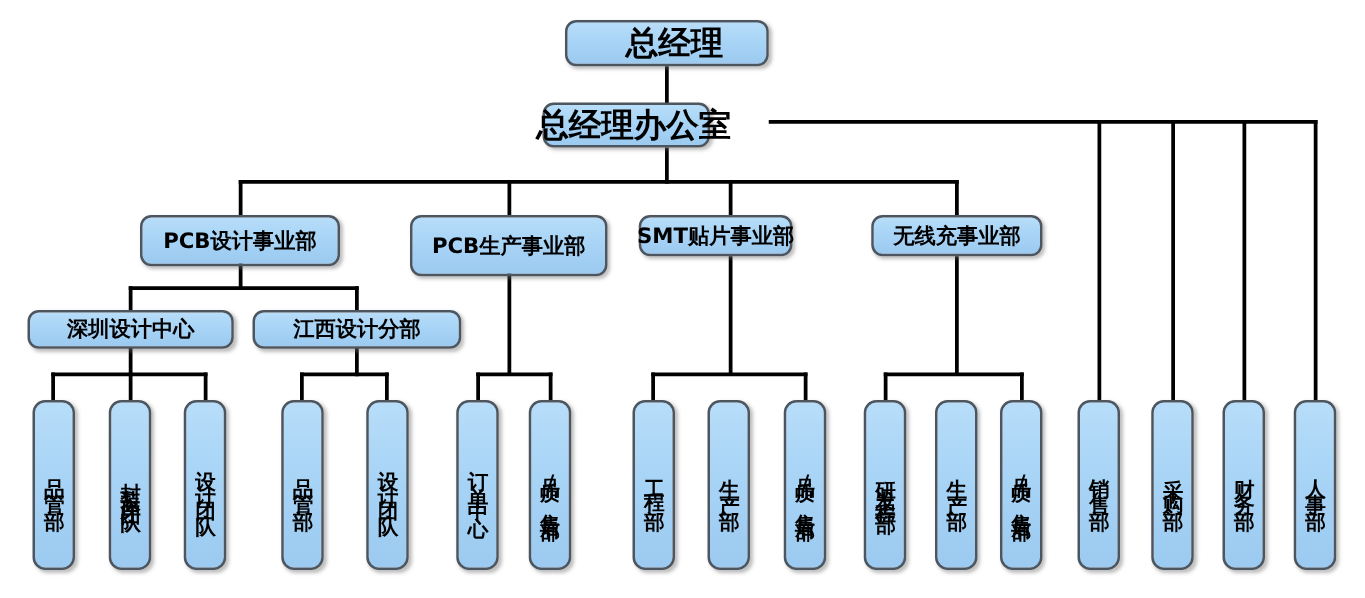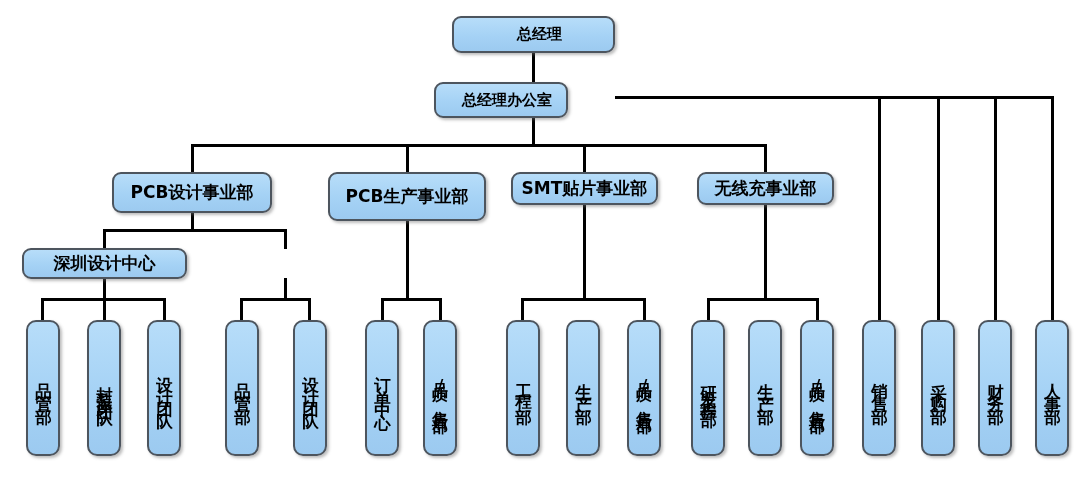--- a/index.html
+++ b/index.html
@@ -15,21 +15,21 @@
     box-sizing:border-box;
     background:linear-gradient(180deg,#b7ddf9 0%,#a5d2f5 55%,#9ccaf0 100%);
     border:2px solid #4d555e;
     display:flex;align-items:center;justify-content:center;
     color:#000;
     font-weight:bold;
     box-shadow:2px 2px 3px rgba(110,110,110,0.45);
     z-index:2;
   }
   .hbox{border-radius:9px;font-size:17px;white-space:nowrap;}
-  .hbox.big{font-size:15px;padding-left:12px;}
+  .hbox.big{font-size:26px;padding-left:12px;}
   .vbox{
     border-radius:10px;
     width:34px;height:136px;top:320px;
     font-size:16.5px;
   }
   .vbox span{
     writing-mode:vertical-rl;
     text-orientation:upright;
     letter-spacing:5px;
     line-height:30px;
@@ -96,29 +96,32 @@
   <div class="node hbox big" style="left:434px;top:82px;width:134px;height:36px">
     <span>总经理办公室</span>
   </div>
 
   <div class="node hbox" style="left:112px;top:172px;width:160px;height:41px">
     <span>PCB设计事业部</span>
   </div>
   <div class="node hbox" style="left:328px;top:172px;width:158px;height:49px">
     <span>PCB生产事业部</span>
   </div>
-  <div class="node hbox" style="left:511px;top:172px;width:147px;height:33px">
+  <div class="node hbox" style="left:511px;top:172px;width:123px;height:33px">
     <span>SMT贴片事业部</span>
   </div>
   <div class="node hbox" style="left:697px;top:172px;width:137px;height:33px">
     <span>无线充事业部</span>
   </div>
 
   <div class="node hbox" style="left:22px;top:248px;width:165px;height:31px">
     <span>深圳设计中心</span>
+  </div>
+  <div class="node hbox" style="left:202px;top:248px;width:167px;height:31px">
+    <span>江西设计分部</span>
   </div>
 
   <div class="node vbox" style="left:26px">
     <span style="letter-spacing: 12px;">品管部</span>
   </div>
   <div class="node vbox" style="left:87px">
     <span style="letter-spacing: 6px;">封装库团队</span>
   </div>
   <div class="node vbox" style="left:147px">
     <span style="letter-spacing: 12px;">设计团队</span>

